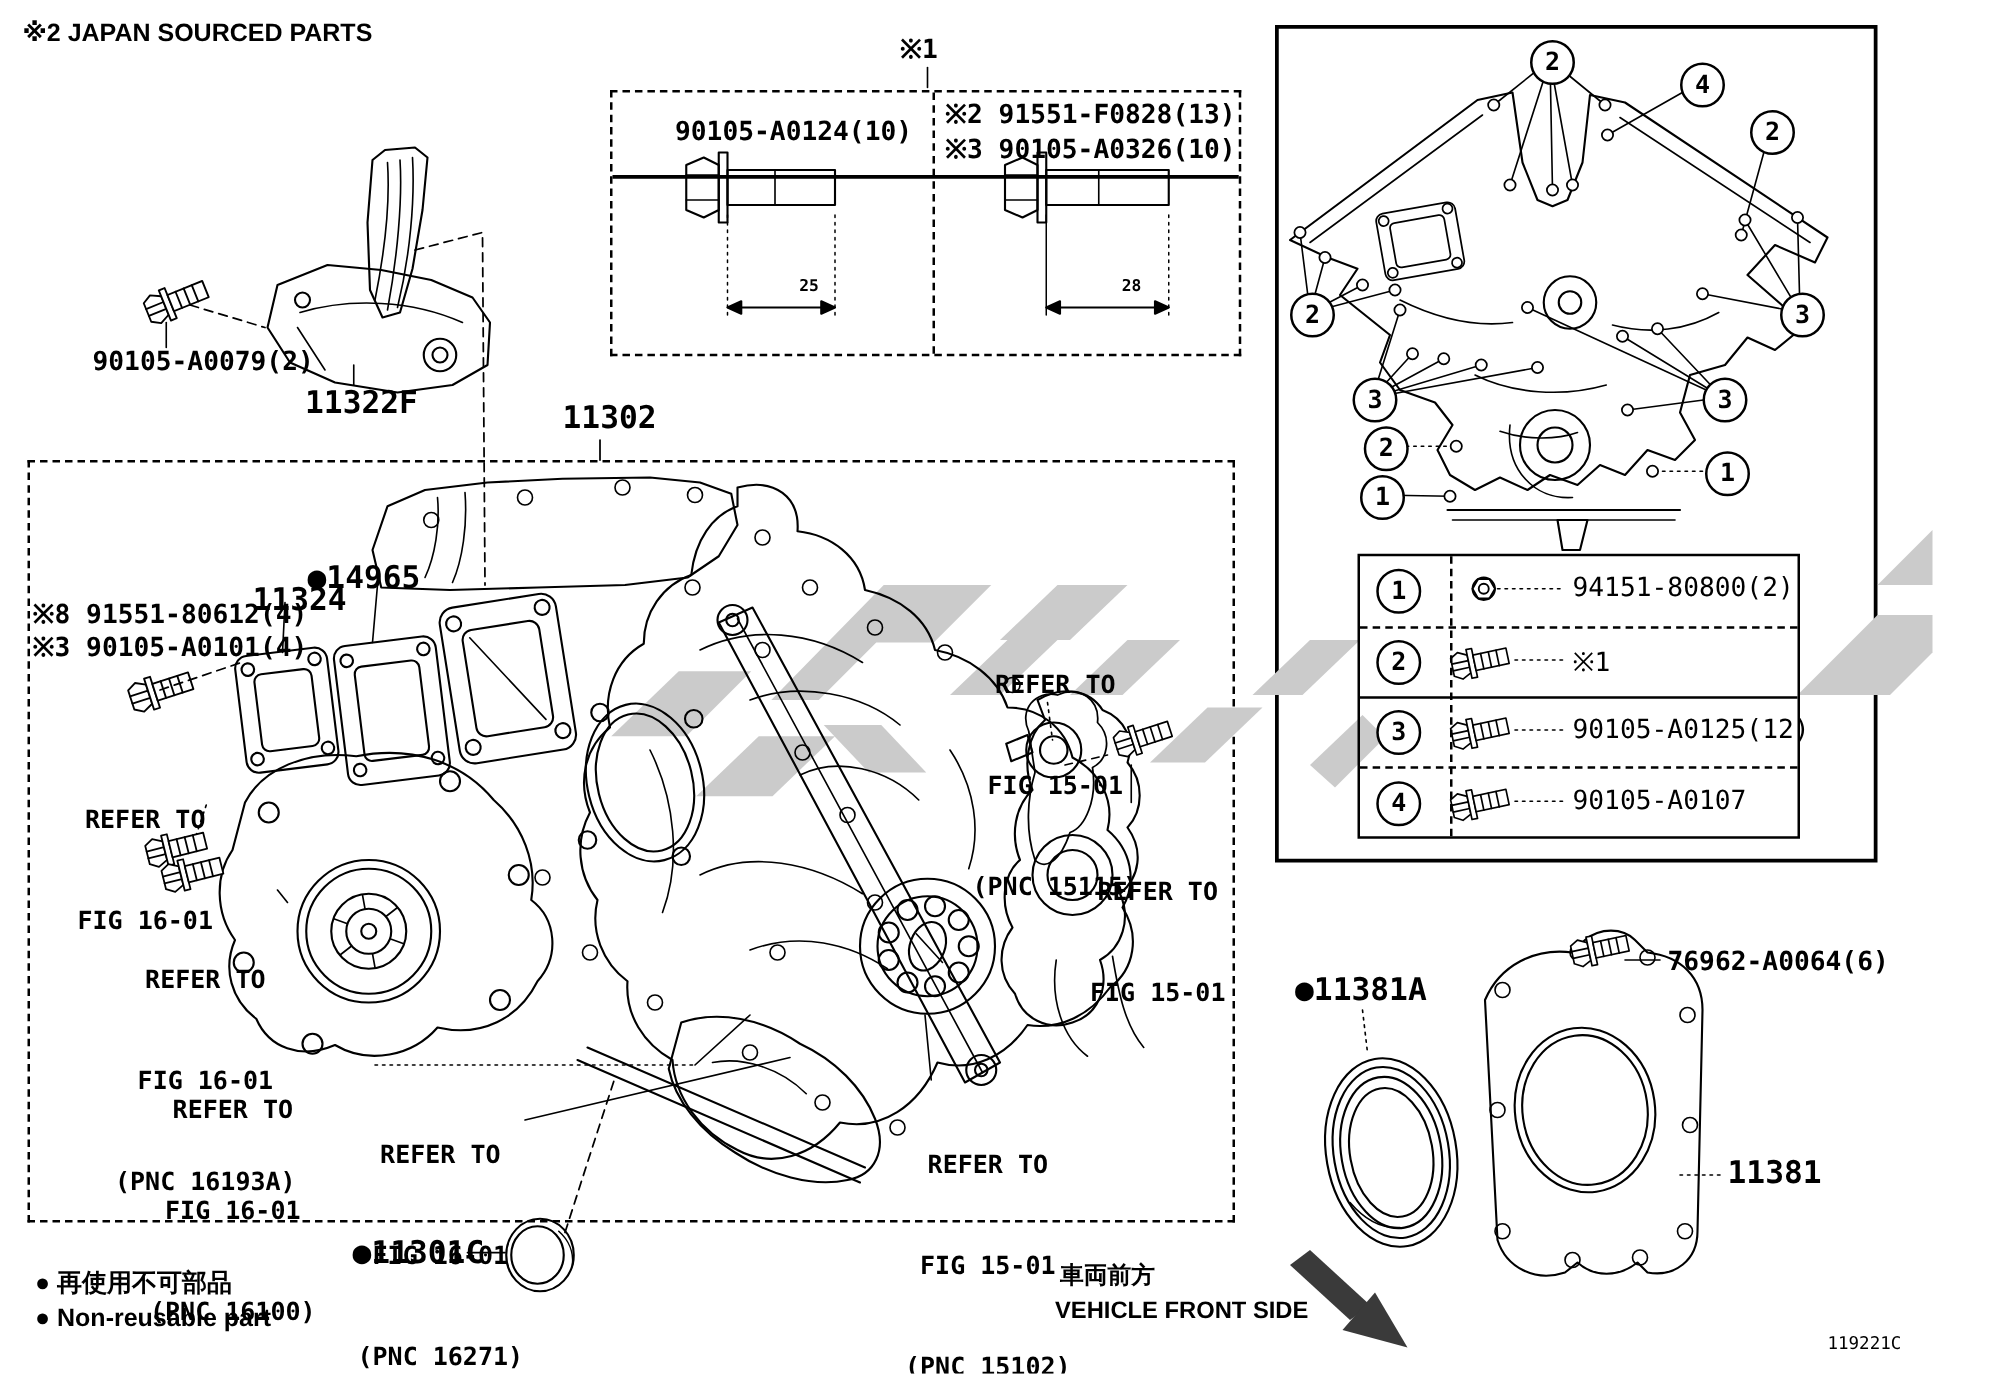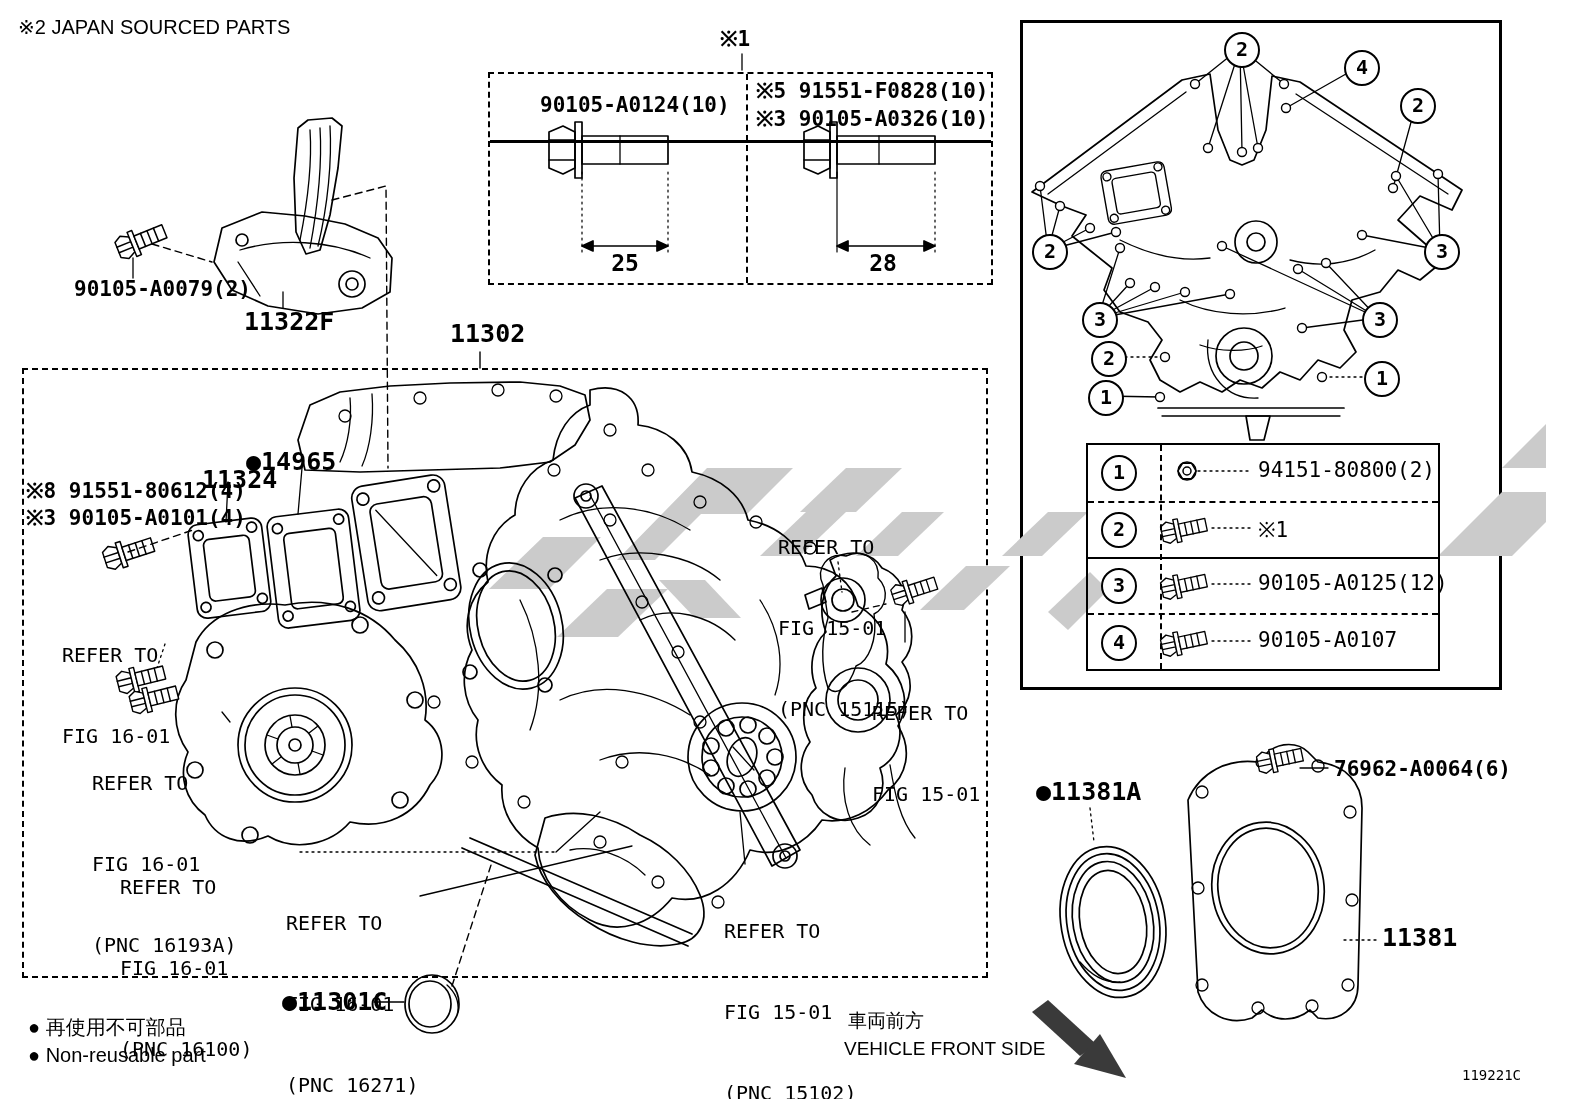--- a/index.html
+++ b/index.html
@@ -12,25 +12,25 @@
   #fastener-table{left:488px;top:72px;width:501px;height:209px;border:2px dashed #000;}
   #ft-header{position:absolute;left:0;top:0;width:100%;height:66px;border-bottom:3px solid #000;}
   #ft-divider{position:absolute;left:256px;top:0;bottom:0;width:0;border-left:2px dashed #000;}
   #parts-table{left:1086px;top:443px;width:350px;height:224px;border:2px solid #000;z-index:3;}
   .pt-row{position:absolute;left:0;width:100%;height:56px;border-bottom:2px dashed #000;}
   .pt-row.thick{border-bottom:2px solid #000;}
   .pt-row.last{border-bottom:none;}
   #pt-col{position:absolute;left:72px;top:0;bottom:0;width:0;border-left:2px dashed #000;}
   .lbl{position:absolute;z-index:4;font-weight:700;font-size:21px;line-height:26px;white-space:pre;}
   .big{font-size:25px;line-height:28px;}
-  .sans{font-family:"Liberation Sans","DejaVu Sans",sans-serif;font-weight:400;}
-  .refer{position:absolute;z-index:4;font-weight:400;font-size:20px;line-height:27px;white-space:pre;}
+  .sans{font-family:"Liberation Sans","DejaVu Sans",sans-serif;font-weight:700;}
+  .refer{position:absolute;z-index:4;font-weight:700;font-size:20px;line-height:27px;white-space:pre;text-align:center;}
   .co{position:absolute;z-index:5;width:32px;height:32px;border:2.5px solid #000;border-radius:50%;
       background:#fff;text-align:center;line-height:30px;font-size:20px;font-weight:700;}
-  .dim{position:absolute;z-index:4;font-size:23px;font-weight:700;width:60px;text-align:center;margin-top:28px;}
+  .dim{position:absolute;z-index:4;font-size:13px;font-weight:700;width:60px;text-align:right;}
   .rowtxt{position:absolute;z-index:4;font-size:21px;font-weight:400;}
 </style>
 </head>
 <body>
 
 <div id="page">
 
   <div id="main-box" class="box"></div>
   <div id="right-box" class="box"></div>
   <div id="fastener-table" class="box">
@@ -406,21 +406,21 @@
         <polygon points="1032,1012 1048,1000 1096,1044 1080,1056"></polygon>
         <polygon points="1100,1034 1126,1078 1074,1064"></polygon>
       </g>
     </g>
   </svg>
 
   <div class="lbl sans" style="left:18px;top:14px;font-size:20px">※2 JAPAN SOURCED PARTS</div>
 
   <div class="lbl" style="left:720px;top:26px">※1</div>
   <div class="lbl" style="left:540px;top:92px">90105-A0124(10)</div>
-  <div class="lbl" style="left:756px;top:78px">※5 91551-F0828(10)</div>
+  <div class="lbl" style="left:756px;top:78px">※2 91551-F0828(13)</div>
   <div class="lbl" style="left:756px;top:106px">※3 90105-A0326(10)</div>
   <div class="dim" style="left:595px;top:222px">25</div>
   <div class="dim" style="left:853px;top:222px">28</div>
 
   <div class="lbl" style="left:74px;top:276px">90105-A0079(2)</div>
   <div class="lbl big" style="left:244px;top:308px">11322F</div>
   <div class="lbl big" style="left:450px;top:320px">11302</div>
   <div class="lbl big" style="left:202px;top:466px">11324</div>
   <div class="lbl big" style="left:246px;top:448px">●14965</div>
   <div class="lbl" style="left:26px;top:478px">※8 91551-80612(4)</div>

